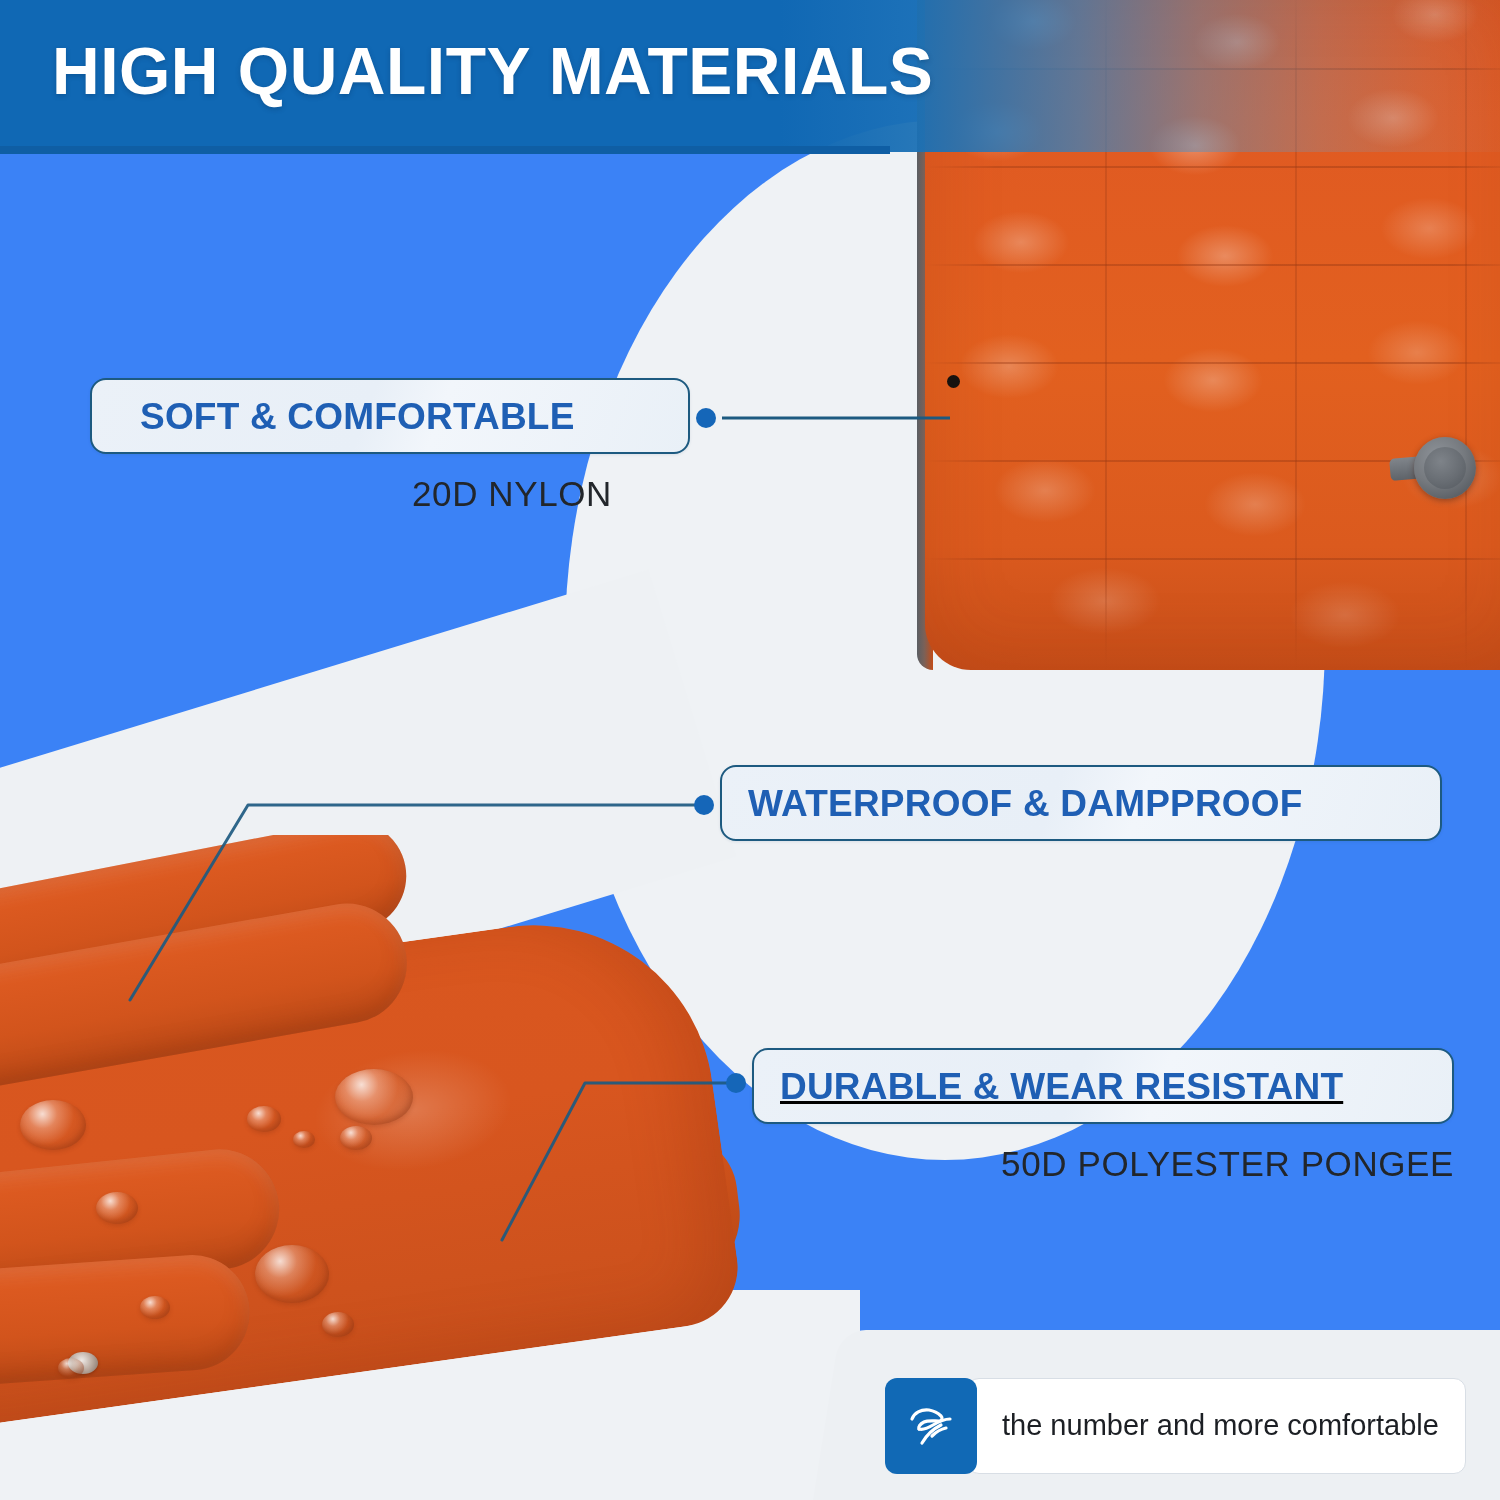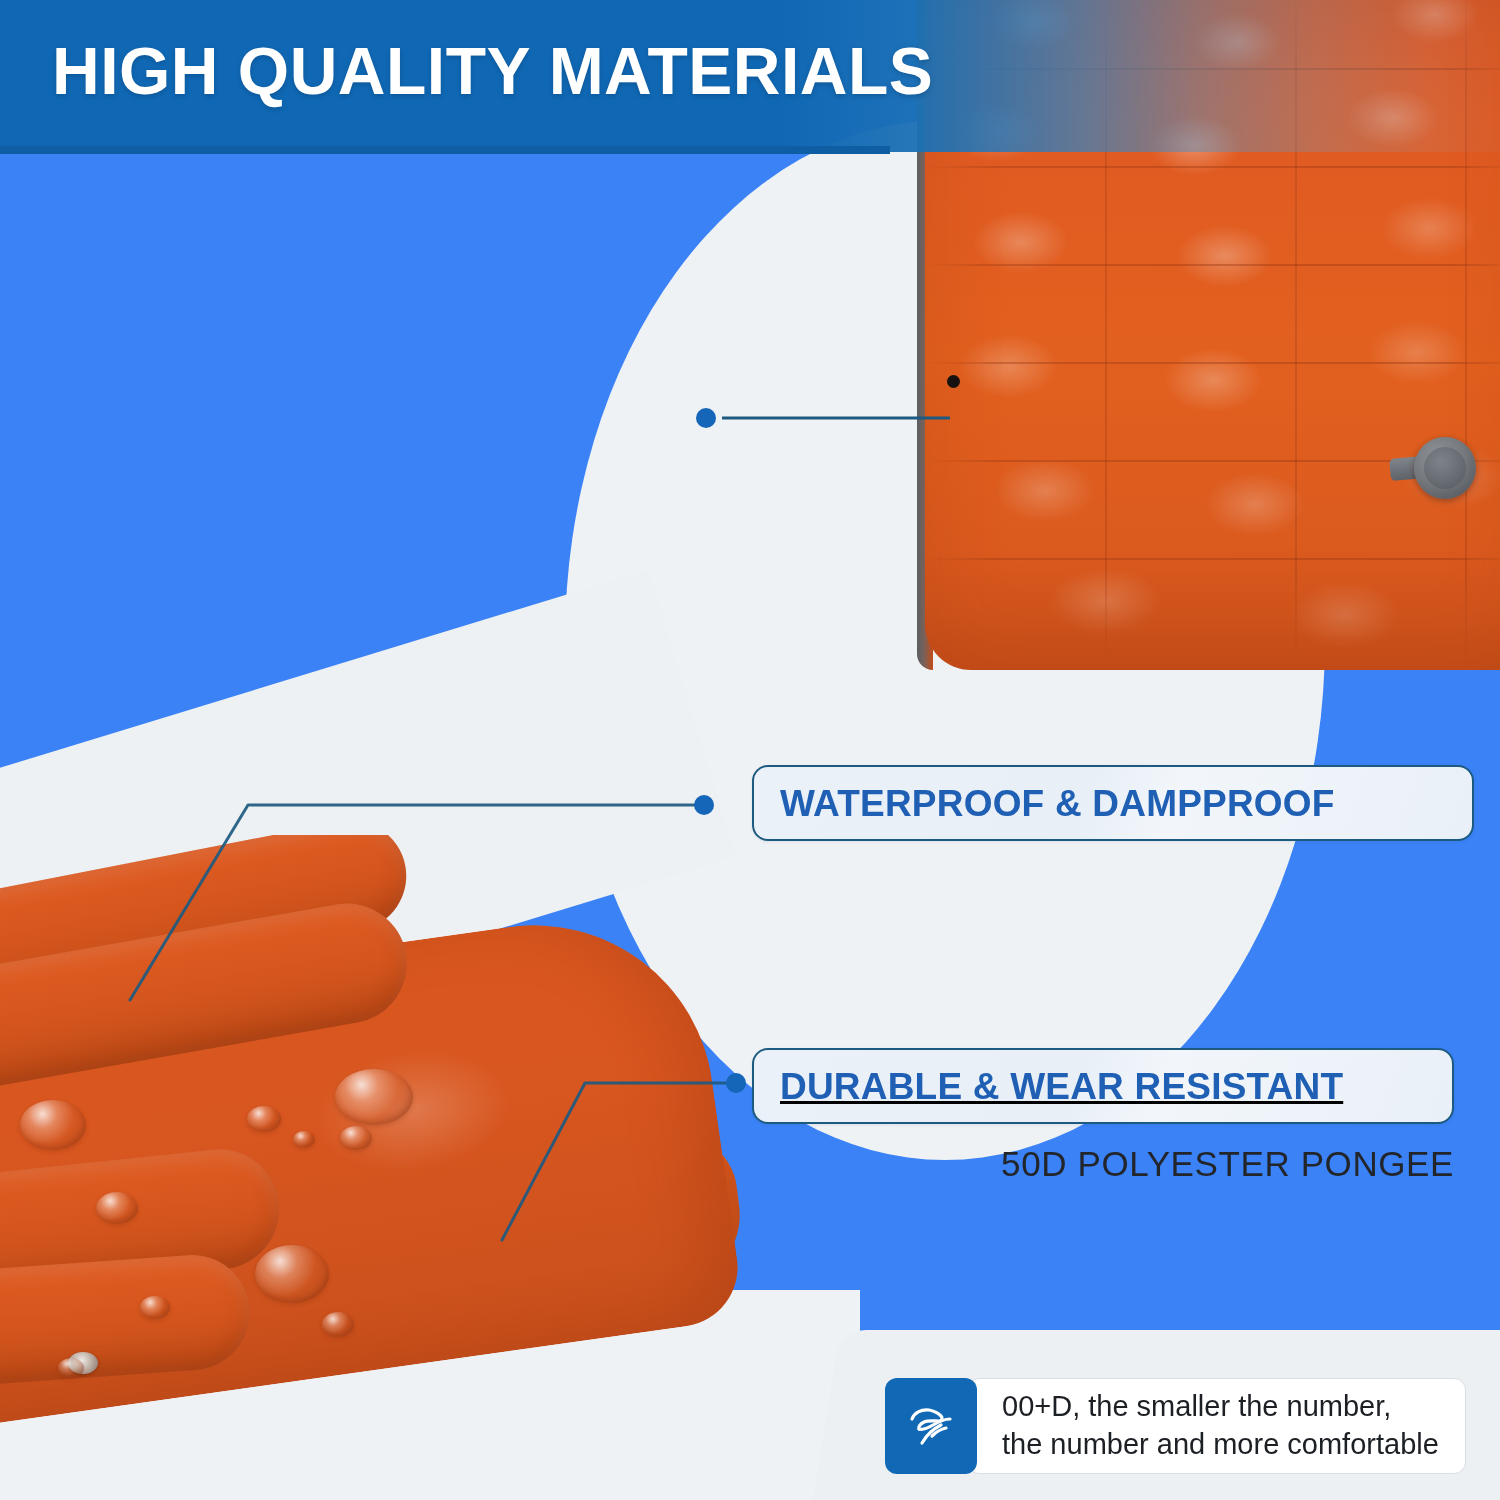--- a/index.html
+++ b/index.html
@@ -214,21 +214,21 @@
     letter-spacing:.6px;
     white-space:nowrap;
     margin-top:20px;
   }
   #callout-1 { left:90px;  top:378px; }
   #callout-1 .callout-box  { width:600px; justify-content:flex-start; }
   #callout-1 .callout-title{ padding-left:22px; }
   #callout-1 .callout-sub  { padding-left:322px; }
 
   #callout-2 { left:720px; top:765px; }
-  #callout-2 .callout-box  { width:722px;margin-left:32px; }
+  #callout-2 .callout-box  { width:722px; }
   #callout-2 .callout-sub  { padding-left:38px; }
 
   #callout-3 { left:752px; top:1048px; }
   #callout-3 .callout-box  { width:702px;text-decoration:underline; }
   #callout-3 .callout-sub  { padding-left:28px;text-align:right; }
 
   
   #footnote {
     position:absolute; left:885px; top:1378px; z-index:10;
     display:flex; align-items:stretch;
@@ -318,20 +318,26 @@
     <circle cx="704" cy="805" r="10" fill="#1566B8"></circle>
 
     <polyline points="736,1083 585,1083 502,1240" fill="none" stroke="#1D5A80" stroke-width="3" stroke-linejoin="round" stroke-linecap="round" opacity="0.92"></polyline>
     <circle cx="736" cy="1083" r="10" fill="#1566B8"></circle>
   </svg>
 
   <div id="banner"></div>
   <div id="banner-underline"></div>
   <div id="banner-title">HIGH QUALITY MATERIALS</div>
 
+  <div class="callout" id="callout-1">
+    <div class="callout-box">
+      <span class="callout-title">SOFT &amp; COMFORTABLE</span>
+    </div>
+    <div class="callout-sub">20D NYLON</div>
+  </div>
 
   <div class="callout" id="callout-2">
     <div class="callout-box">
       <span class="callout-title">WATERPROOF &amp; DAMPPROOF</span>
     </div>
   </div>
 
   <div class="callout" id="callout-3">
     <div class="callout-box">
       <span class="callout-title">DURABLE &amp; WEAR RESISTANT</span>
@@ -342,18 +348,17 @@
   <div id="footnote">
     <div class="fn-icon">
       <svg width="62" height="62" viewBox="0 0 62 62" fill="none" stroke="#FFFFFF" stroke-width="3.2" stroke-linecap="round" stroke-linejoin="round">
         <path d="M12 24 C14 18, 21 14, 29 15 C35 16, 39 19, 41 21 C43 23, 42 26, 39 26 C34 26, 28 25, 24 27 C20 29, 18 32, 19 34"></path>
         <path d="M19 34 C22 35, 28 33, 33 30 C38 27, 44 24, 50 24"></path>
         <path d="M22 48 C26 41, 33 34, 41 30"></path>
         <path d="M32 41 C36 37, 41 34, 46 33"></path>
       </svg>
     </div>
     <div class="fn-pill">
-      <span class="fn-line">00+D, the smaller the number,</span>
       <span class="fn-line">the number and more comfortable</span>
     </div>
   </div>
 
 </div>
 
 </body></html>

